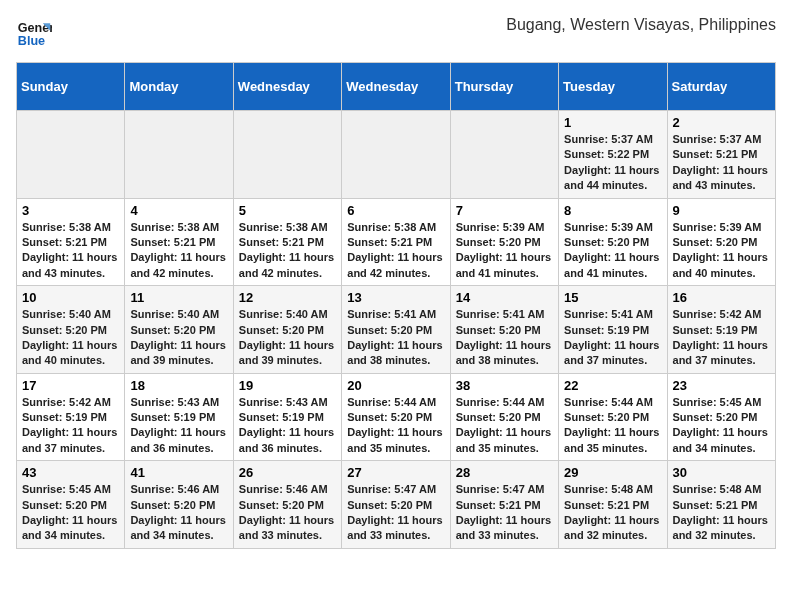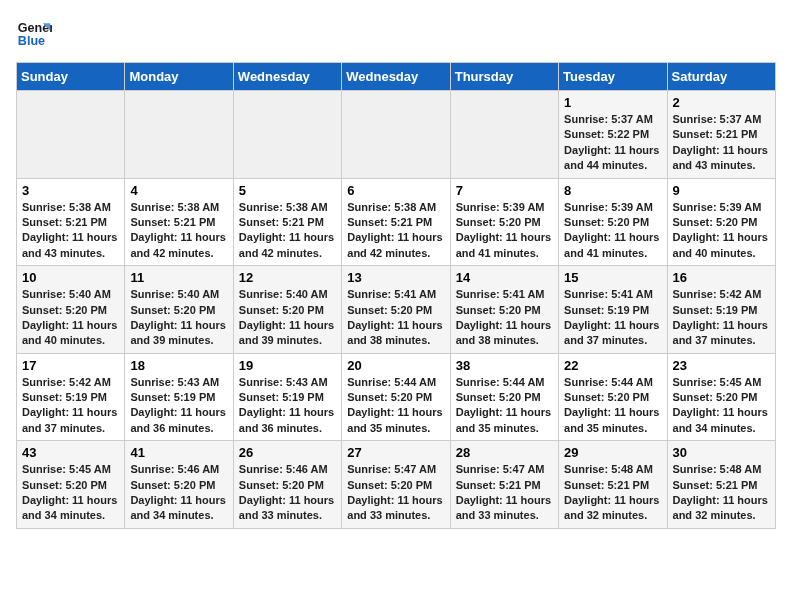--- a/index.html
+++ b/index.html
@@ -38,21 +38,21 @@
       color: #333;
     }
     table {
       width: 100%;
       border-collapse: collapse;
       table-layout: fixed;
     }
     th {
       background-color: #1565c0;
       color: #fff;
-      padding: 6px 4px;
+      padding: 16px 4px;
       font-size: 13px;
       text-align: left;
       border: 1px solid #ccc;
     }
     td {
       border: 1px solid #ccc;
       padding: 4px 5px;
       vertical-align: top;
       font-size: 11px;
       min-height: 70px;
@@ -79,20 +79,21 @@
 <div class="header">
   <div class="logo">
     <svg class="logo-icon" viewBox="0 0 40 40">
       <text x="2" y="18" font-size="14" font-weight="bold" fill="#1a1a1a" font-family="Arial">General</text>
       <text x="2" y="32" font-size="14" font-weight="bold" fill="#1565c0" font-family="Arial">Blue</text>
       <polygon points="30,8 38,16 34,10" fill="#1565c0"></polygon>
       <polygon points="30,8 38,8 38,16" fill="#5b9bd5"></polygon>
     </svg>
   </div>
   <div class="title-section">
+    <div class="location">Bugang, Western Visayas, Philippines</div>
   </div>
 </div>
 
 <table>
   <thead>
     <tr id="header-row">
         <th>Sunday</th>
         <th>Monday</th>
         <th>Wednesday</th>
         <th>Wednesday</th>

